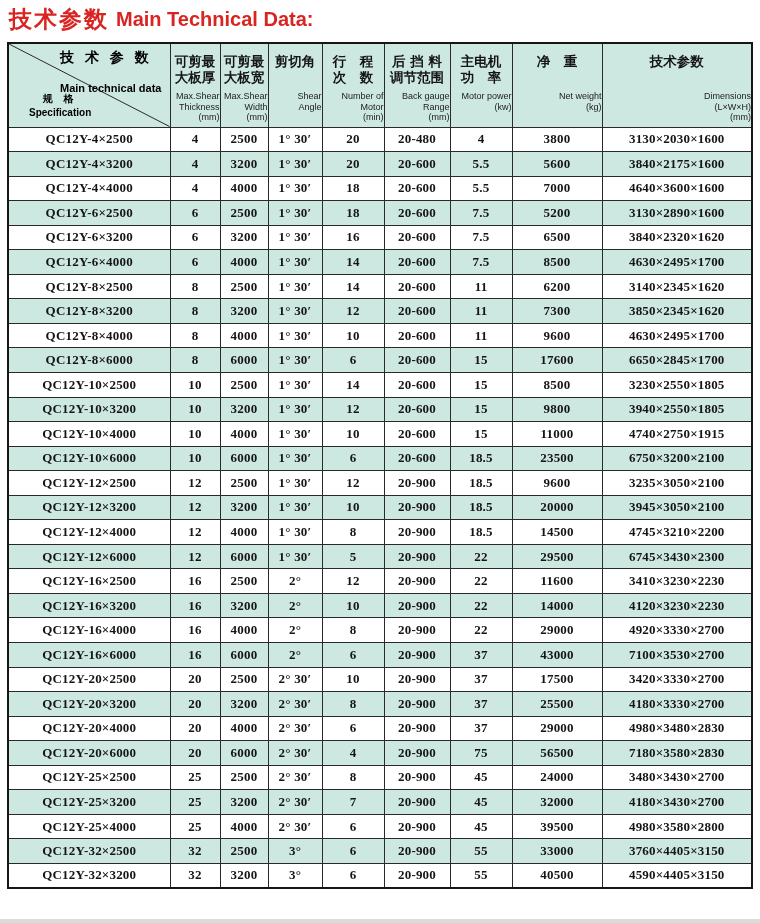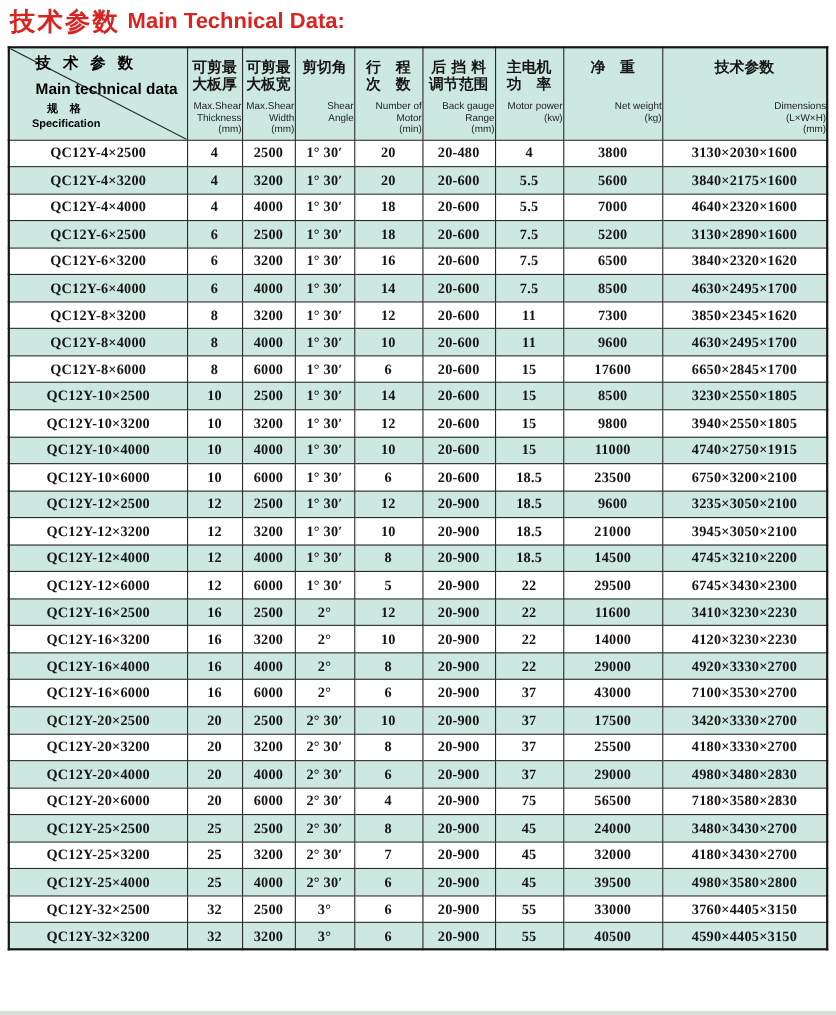--- a/index.html
+++ b/index.html
@@ -67,21 +67,21 @@
     color: #1c1c1c;
     font-family: "Liberation Sans", sans-serif;
   }
   
   th.corner { position: relative; }
   .diag { position: absolute; left: 0; top: 0; width: 100%; height: 100%; display: block; }
   .corner-top {
     position: absolute; top: 5px; right: 8px; text-align: left;
   }
   .corner-top .zh { font-size: 14px; font-weight: bold; letter-spacing: 3px; font-family: "DejaVu Sans", sans-serif; }
-  .corner-top .en { font-size: 14px; margin-top: 5px; }
+  .corner-top .en { font-size: 11px; margin-top: 15px; }
   .corner-bottom {
     position: absolute; bottom: 9px; left: 20px; text-align: center;
   }
   .corner-bottom .zh { font-size: 10px; font-weight: bold; letter-spacing: 4px; font-family: Liberation Sans, sans-serif; }
   .corner-bottom .en { font-size: 10px; margin-top: 1px; text-align: center; }
   .bottom-edge {
     position: absolute; left: 0; right: 0; bottom: 0; height: 4px;
     background: #d9ddd9;
   }
 </style>
@@ -230,21 +230,21 @@
       </tr>
       <tr>
         <td>QC12Y-4×4000</td>
         <td>4</td>
         <td>4000</td>
         <td>1° 30′</td>
         <td>18</td>
         <td>20-600</td>
         <td>5.5</td>
         <td>7000</td>
-        <td>4640×2320×1600</td>
+        <td>4640×3600×1600</td>
       </tr>
       <tr>
         <td>QC12Y-6×2500</td>
         <td>6</td>
         <td>2500</td>
         <td>1° 30′</td>
         <td>18</td>
         <td>20-600</td>
         <td>7.5</td>
         <td>5200</td>
@@ -266,20 +266,31 @@
         <td>6</td>
         <td>4000</td>
         <td>1° 30′</td>
         <td>14</td>
         <td>20-600</td>
         <td>7.5</td>
         <td>8500</td>
         <td>4630×2495×1700</td>
       </tr>
       <tr>
+        <td>QC12Y-8×2500</td>
+        <td>8</td>
+        <td>2500</td>
+        <td>1° 30′</td>
+        <td>14</td>
+        <td>20-600</td>
+        <td>11</td>
+        <td>6200</td>
+        <td>3140×2345×1620</td>
+      </tr>
+      <tr>
         <td>QC12Y-8×3200</td>
         <td>8</td>
         <td>3200</td>
         <td>1° 30′</td>
         <td>12</td>
         <td>20-600</td>
         <td>11</td>
         <td>7300</td>
         <td>3850×2345×1620</td>
       </tr>
@@ -361,21 +372,21 @@
         <td>3235×3050×2100</td>
       </tr>
       <tr>
         <td>QC12Y-12×3200</td>
         <td>12</td>
         <td>3200</td>
         <td>1° 30′</td>
         <td>10</td>
         <td>20-900</td>
         <td>18.5</td>
-        <td>21000</td>
+        <td>20000</td>
         <td>3945×3050×2100</td>
       </tr>
       <tr>
         <td>QC12Y-12×4000</td>
         <td>12</td>
         <td>4000</td>
         <td>1° 30′</td>
         <td>8</td>
         <td>20-900</td>
         <td>18.5</td>

